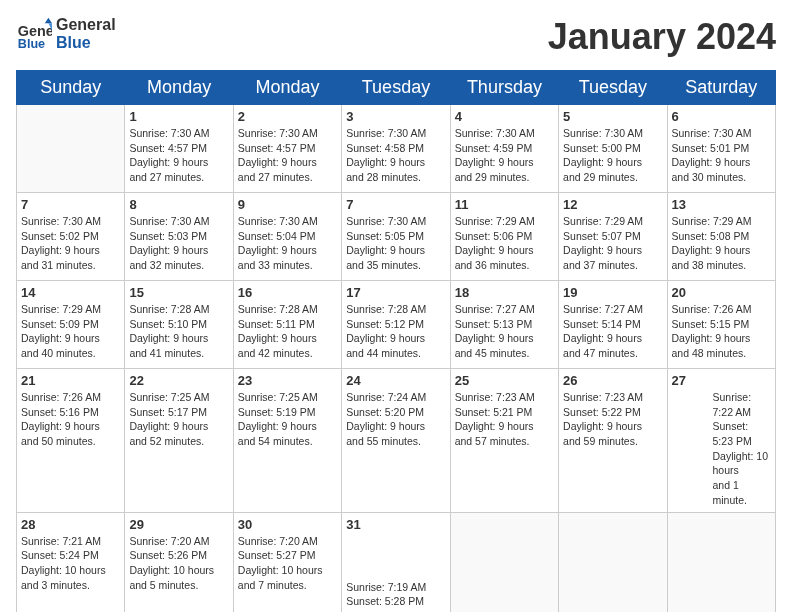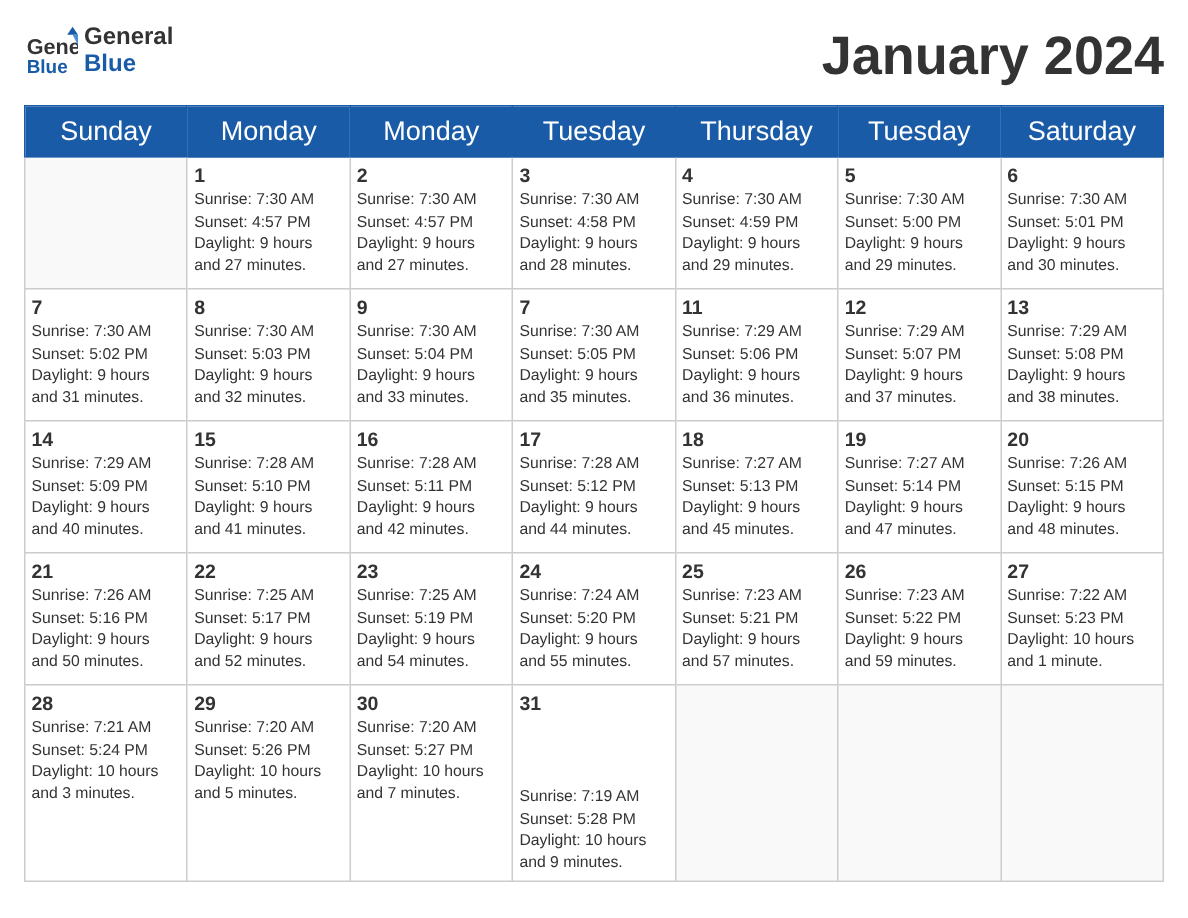--- a/index.html
+++ b/index.html
@@ -293,21 +293,21 @@
         </td>
         <td>
           <span class="day-num">26</span>
           <div class="cell-text" style="white-space: pre-line;">Sunrise: 7:23 AM
 Sunset: 5:22 PM
 Daylight: 9 hours
 and 59 minutes.</div>
         </td>
         <td>
           <span class="day-num">27</span>
-          <div class="cell-text" style="white-space: pre-line;">Sunrise: 7:22 AM
+          <div class="cell-text" style="white-space: pre-line; margin-left: 41px;">Sunrise: 7:22 AM
 Sunset: 5:23 PM
 Daylight: 10 hours
 and 1 minute.</div>
         </td>
       </tr>
       <tr>
         <td>
           <span class="day-num">28</span>
           <div class="cell-text" style="white-space: pre-line;">Sunrise: 7:21 AM
 Sunset: 5:24 PM

